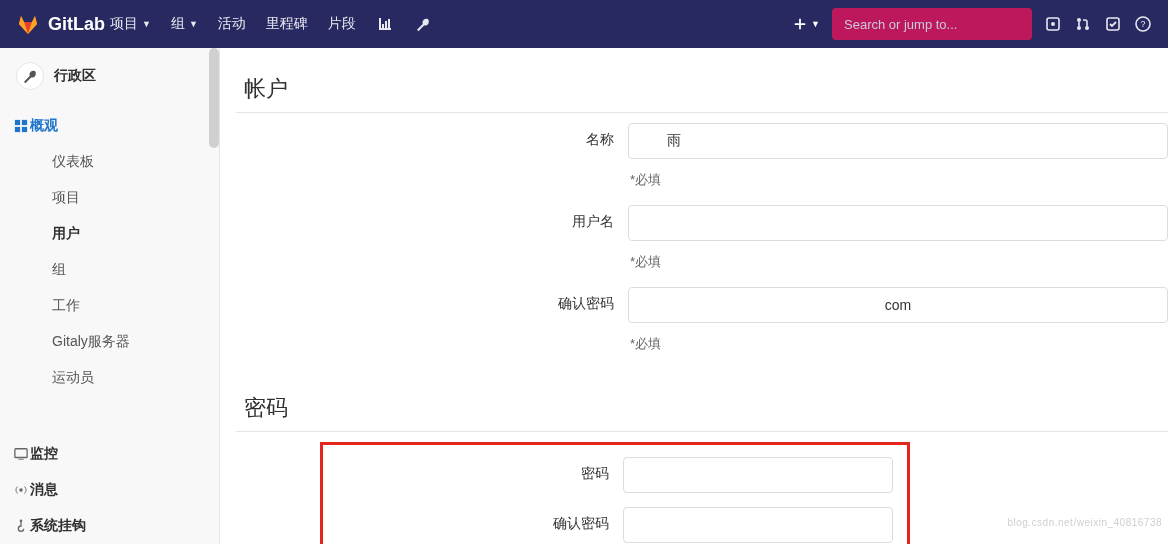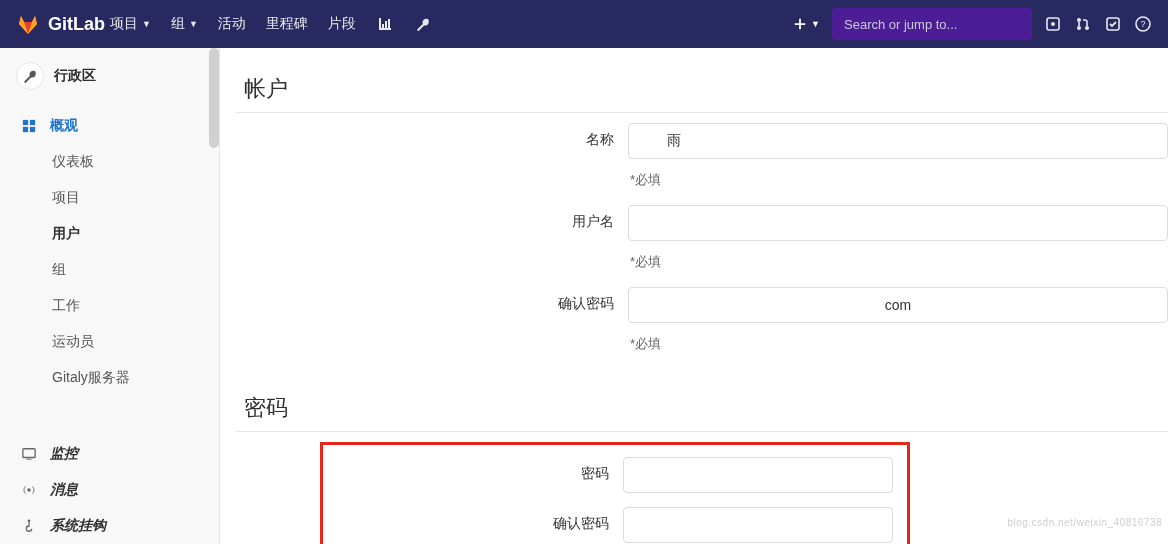--- a/index.html
+++ b/index.html
@@ -36,21 +36,21 @@
     .caret-down { font-size: 9px; margin-left:1px; }
     .nav-icon-only { width: 18px; height: 18px; color: #e8e8f0; display: flex; align-items: center; justify-content: center; }
     .top-right {
       margin-left: auto;
       display: flex;
       align-items: center;
       gap: 12px;
     }
     .plus-btn { display:flex; align-items:center; gap:3px; color:#fff; cursor:pointer; }
     .searchbox {
-      background: #4c1d95;
+      background: #be185d;
       border: none;
       outline: none;
       color: #d5d5e8;
       height: 32px;
       width: 200px;
       border-radius: 4px;
       padding: 0 12px;
       font-size: 13px;
       display:flex;
       align-items:center;
@@ -101,41 +101,40 @@
       border: 1px solid #e5e5e5;
       display: flex;
       align-items: center;
       justify-content: center;
       color: #555;
     }
     .nav-section { padding: 4px 0; }
     .sidebar-item {
       display: flex;
       align-items: center;
-      gap: 12px;
-      padding: 9px 16px 9px 20px;
+      padding: 9px 16px 9px 12px;
       color: #555;
       cursor: pointer;
       font-size: 14px;
     }
     .sidebar-item .si-icon { width: 18px; display:flex; justify-content:center; color:#666; }
     .sidebar-item.top-level { font-weight: 600; color: #303030; }
     .sidebar-item.active-parent {
       color: #1f75cb;
       font-weight:700;
     }
     .sidebar-item.active-parent .si-icon { color:#1f75cb; }
     .sidebar-subitem {
       padding: 9px 16px 9px 52px;
       color: #555;
       cursor: pointer;
       font-size: 14px;
     }
     .sidebar-subitem.active { font-weight: 700; color: #303030; }
-    .sidebar-bottom { margin-top: auto; font-style: italic; }
+    .sidebar-bottom { margin-top: auto; }
     
     .main {
       flex: 1;
       padding: 18px 0 0 8px;
       overflow: hidden;
     }
     .section-title {
       font-size: 22px;
       color: #303030;
       padding: 8px 0 8px 8px;
@@ -308,22 +307,22 @@
               <rect x="9" y="9" width="6" height="6" fill="currentColor"></rect>
             </svg>
         </span>
         <span>概观</span>
       </div>
       <div class="sidebar-subitem">仪表板</div>
       <div class="sidebar-subitem">项目</div>
       <div class="sidebar-subitem active">用户</div>
       <div class="sidebar-subitem">组</div>
       <div class="sidebar-subitem">工作</div>
+      <div class="sidebar-subitem">Gitaly服务器</div>
       <div class="sidebar-subitem">运动员</div>
-      <div class="sidebar-subitem">Gitaly服务器</div>
     </div>
 
     <div class="sidebar-bottom">
       <div class="sidebar-item top-level">
         <span class="si-icon">
           <svg viewBox="0 0 16 16" width="14" height="14">
               <rect x="1" y="2" width="14" height="10" rx="1" fill="none" stroke="currentColor" stroke-width="1.5"></rect>
               <path stroke="currentColor" d="M5 14h6"></path>
             </svg>
         </span>

